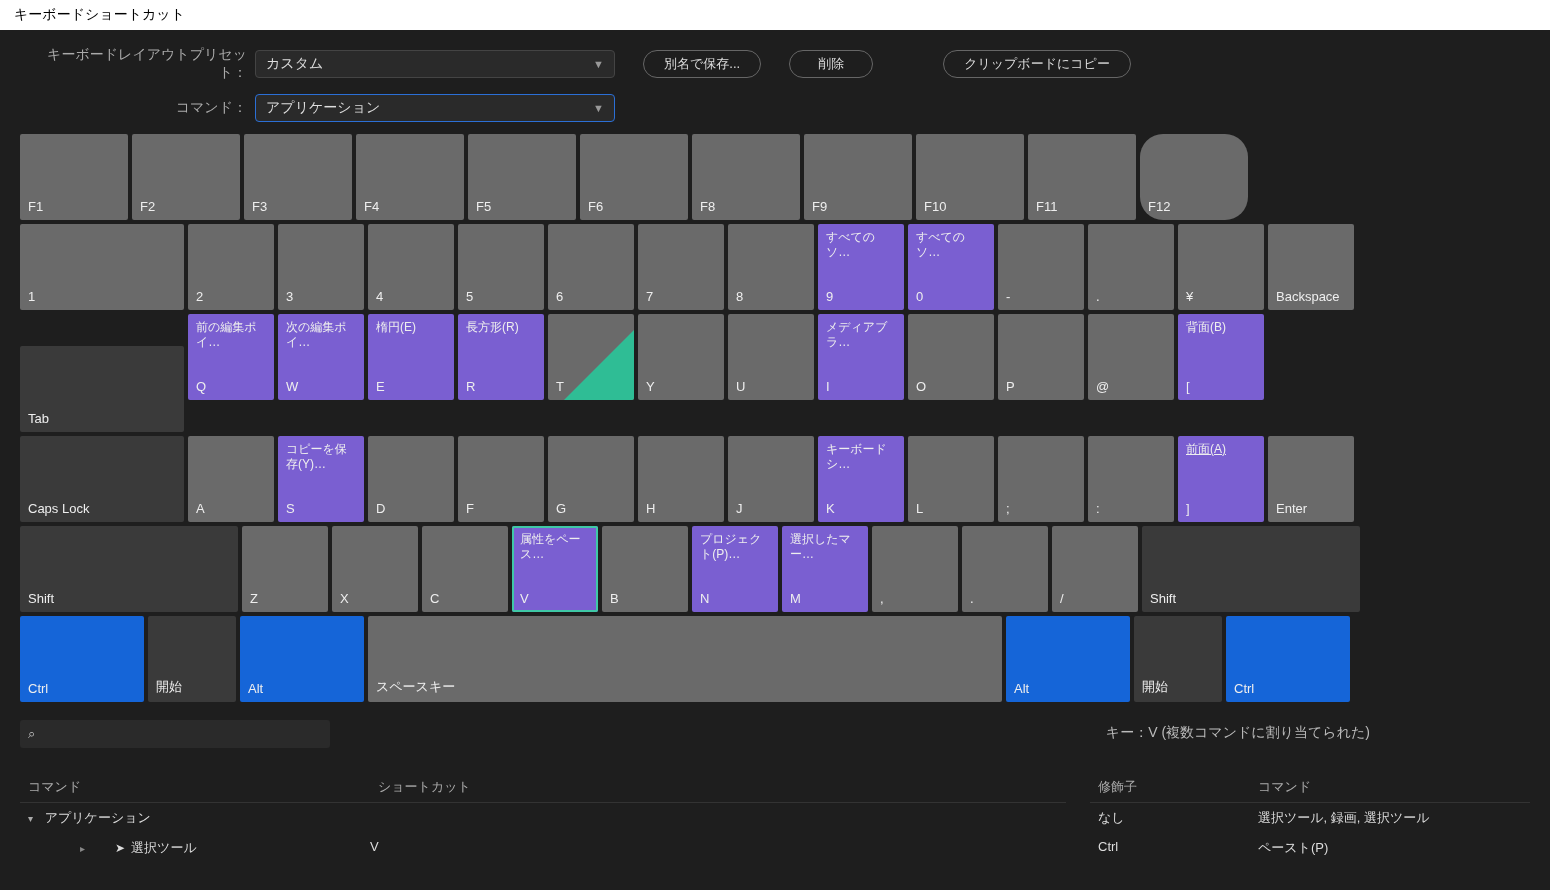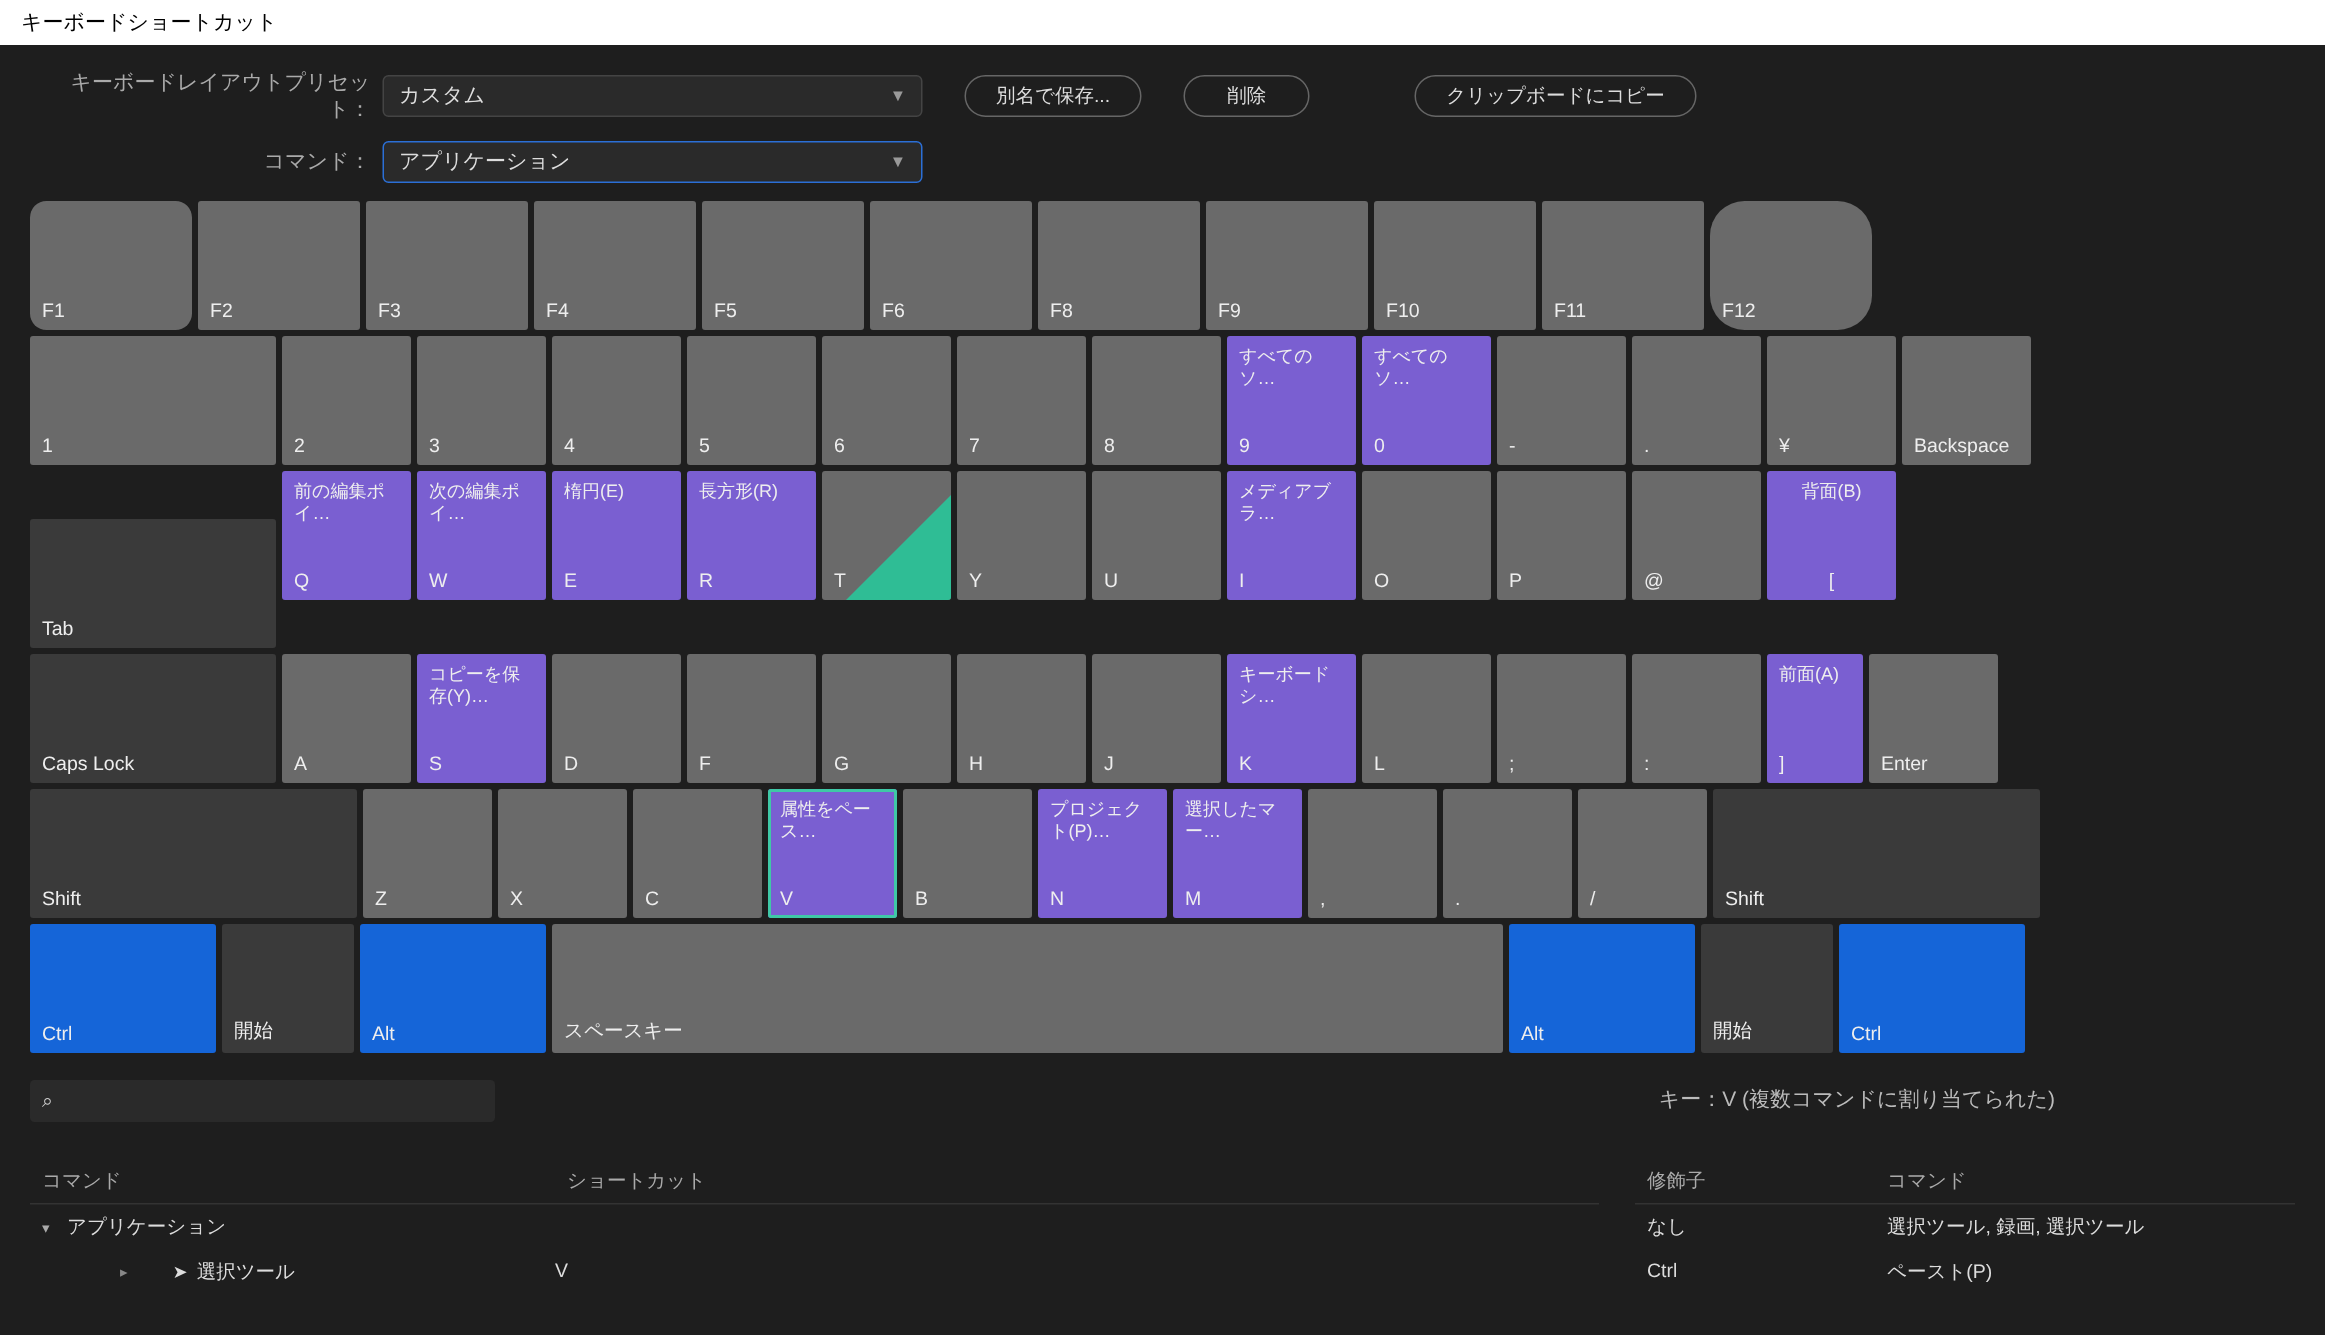--- a/index.html
+++ b/index.html
@@ -93,21 +93,21 @@
   <div class="row">
     <div class="label label-command">コマンド：</div>
     <div class="select select-command">
       <span>アプリケーション</span>
       <span class="chevron">▼</span>
     </div>
   </div>
 
   <div class="keyboard">
     <div class="krow" id="krow0">
-        <div class="key" style="width: 108px; border-radius: 11px;">
+        <div class="key" style="width: 108px;">
           <div class="toplabel"></div>
           <div class="bottomlabel">F1</div>
         </div>
         <div class="key" style="width: 108px;">
           <div class="toplabel"></div>
           <div class="bottomlabel">F2</div>
         </div>
         <div class="key" style="width: 108px;">
           <div class="toplabel"></div>
           <div class="bottomlabel">F3</div>
@@ -245,21 +245,21 @@
           <div class="bottomlabel">O</div>
         </div>
         <div class="key" style="width: 86px;">
           <div class="toplabel"></div>
           <div class="bottomlabel">P</div>
         </div>
         <div class="key" style="width: 86px;">
           <div class="toplabel"></div>
           <div class="bottomlabel">@</div>
         </div>
-        <div class="key purple" style="width: 86px; text-align: center;">
+        <div class="key purple" style="width: 86px;">
           <div class="toplabel">背面(B)</div>
           <div class="bottomlabel">[</div>
         </div>
       </div>
     <div class="krow" id="krow3">
         <div class="key dark" style="width: 164px;">
           <div class="toplabel"></div>
           <div class="bottomlabel">Caps Lock</div>
         </div>
         <div class="key" style="width: 86px;">
@@ -299,21 +299,21 @@
           <div class="bottomlabel">L</div>
         </div>
         <div class="key" style="width: 86px;">
           <div class="toplabel"></div>
           <div class="bottomlabel">;</div>
         </div>
         <div class="key" style="width: 86px;">
           <div class="toplabel"></div>
           <div class="bottomlabel">:</div>
         </div>
-        <div class="key purple" style="width: 64px;">
+        <div class="key purple" style="width: 86px; text-decoration: underline;">
           <div class="toplabel">前面(A)</div>
           <div class="bottomlabel">]</div>
         </div>
         <div class="key" style="width: 86px;">
           <div class="toplabel"></div>
           <div class="bottomlabel">Enter</div>
         </div>
       </div>
     <div class="krow" id="krow4">
         <div class="key dark" style="width: 218px;">

